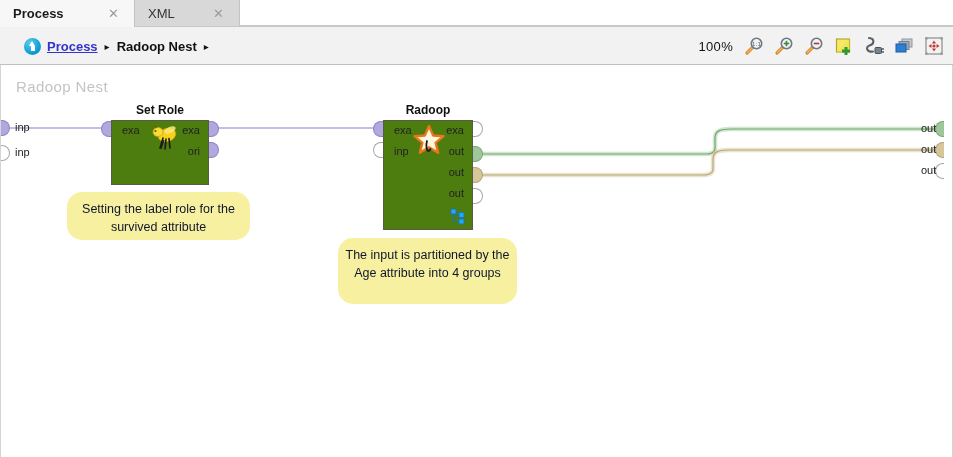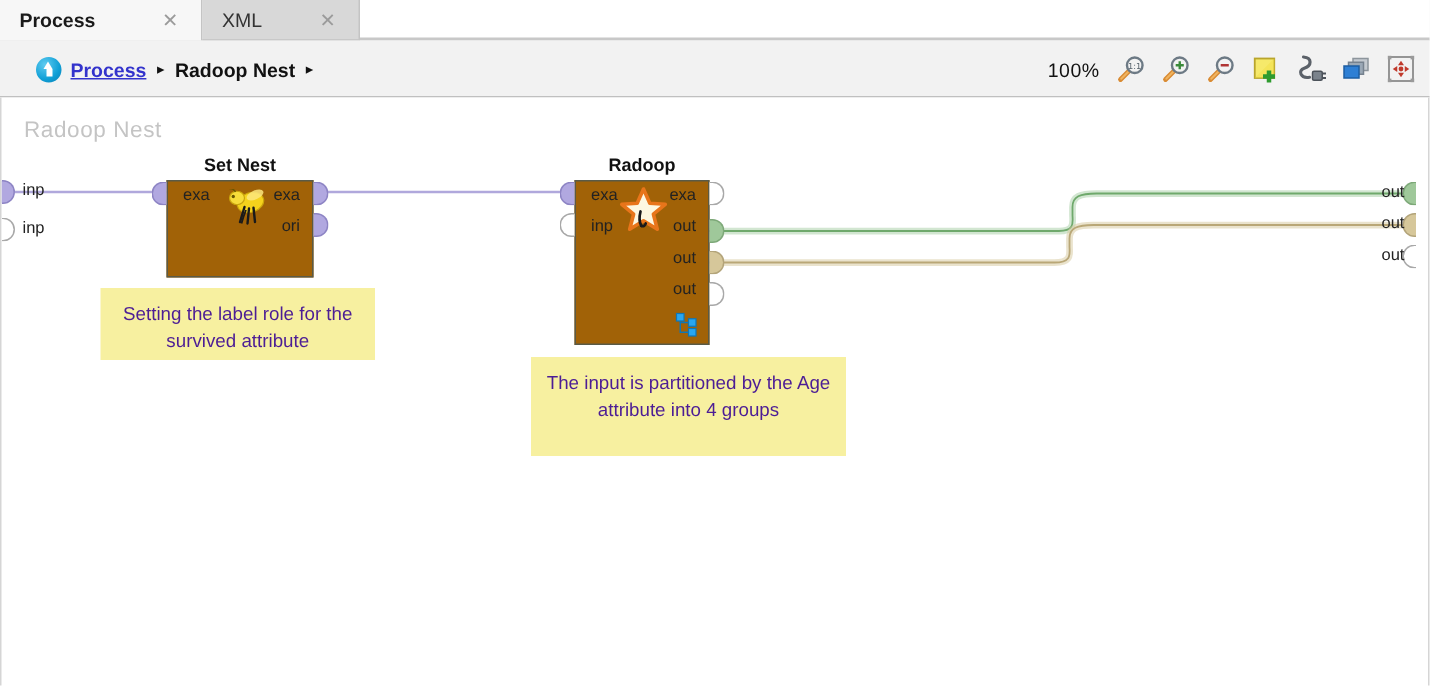--- a/index.html
+++ b/index.html
@@ -212,21 +212,21 @@
     position: absolute;
     font-size: 11px;
     color: #222;
     font-family: "Liberation Sans", sans-serif;
     white-space: nowrap;
   }
 
   
   .op {
     position: absolute;
-    background: #a16207;
+    background: #4d7c0f;
     border: 1px solid #5a5a46;
     box-sizing: border-box;
   }
   .op-title {
     position: absolute;
     font-size: 12px;
     font-weight: bold;
     color: #111;
     text-align: center;
     white-space: nowrap;
@@ -251,27 +251,28 @@
   
   .subproc {
     position: absolute;
     width: 17px; height: 17px;
   }
 
   
   .note {
     position: absolute;
     background: #f7f0a0;
-    color: #4c1d95;
+    color: #0f172a;
     font-size: 12.5px;
     line-height: 18px;
     text-align: center;
     box-sizing: border-box;
     padding: 8px 6px;
     font-family: "Liberation Sans", sans-serif;
+    border-radius: 15px;
   }
 
   svg.wires {
     position: absolute;
     left: 0; top: 0;
     width: 953px; height: 392px;
     pointer-events: none;
   }
 </style>
 </head>
@@ -400,21 +401,21 @@
 
   <div class="port port-half-left fill-green" style="left:934px; top:56px;"></div>
   <div class="port-label" style="left:920px; top:57px;">out</div>
 
   <div class="port port-half-left fill-tan" style="left:934px; top:77px;"></div>
   <div class="port-label" style="left:920px; top:78px;">out</div>
 
   <div class="port port-half-left fill-none" style="left:934px; top:98px;"></div>
   <div class="port-label" style="left:920px; top:99px;">out</div>
 
-  <div class="op-title" style="left:110px; top:38px; width:98px;">Set Nest</div>
+  <div class="op-title" style="left:110px; top:38px; width:98px;">Set Role</div>
 
   <div class="op" style="left:110px; top:55px; width:98px; height:65px;">
     <span class="bee" style="left:38px; top:5px;">
       <svg width="30" height="26" viewBox="0 0 30 26">
         <ellipse cx="17" cy="9" rx="9" ry="6.5" fill="#f5d21c" stroke="#c9a40d" stroke-width="0.8" transform="rotate(-18 17 9)"></ellipse>
         <ellipse cx="8" cy="6" rx="5" ry="4.5" fill="#f7dc3a" stroke="#c9a40d" stroke-width="0.8"></ellipse>
         <circle cx="5.5" cy="5" r="1.1" fill="#6a5600"></circle>
         <path d="M13 12 L10 22 M16 13 L15 23 M19 12.5 L20 22" stroke="#1a1a1a" stroke-width="1.6" stroke-linecap="round"></path>
         <path d="M14 14 Q12 19 11 23" stroke="#1a1a1a" stroke-width="1.2" fill="none"></path>
         <ellipse cx="20" cy="4" rx="6" ry="3" fill="#fbe77d" opacity="0.85" transform="rotate(-25 20 4)"></ellipse>
@@ -460,15 +461,15 @@
   </div>
 
   <div class="port port-round-left fill-lav" style="left:372px; top:56px;"></div>
   <div class="port port-round-left fill-none" style="left:372px; top:77px;"></div>
 
   <div class="port port-round-right fill-none" style="left:472px; top:56px;"></div>
   <div class="port port-round-right fill-green" style="left:472px; top:81px;"></div>
   <div class="port port-round-right fill-tan" style="left:472px; top:102px;"></div>
   <div class="port port-round-right fill-none" style="left:472px; top:123px;"></div>
 
-  <div class="note" style="left:353px; top:173px; width:210px; height:66px;">The input is partitioned by the Age attribute into 4 groups</div>
+  <div class="note" style="left:337px; top:173px; width:179px; height:66px;">The input is partitioned by the Age attribute into 4 groups</div>
 
 </div>
 
 </body></html>

